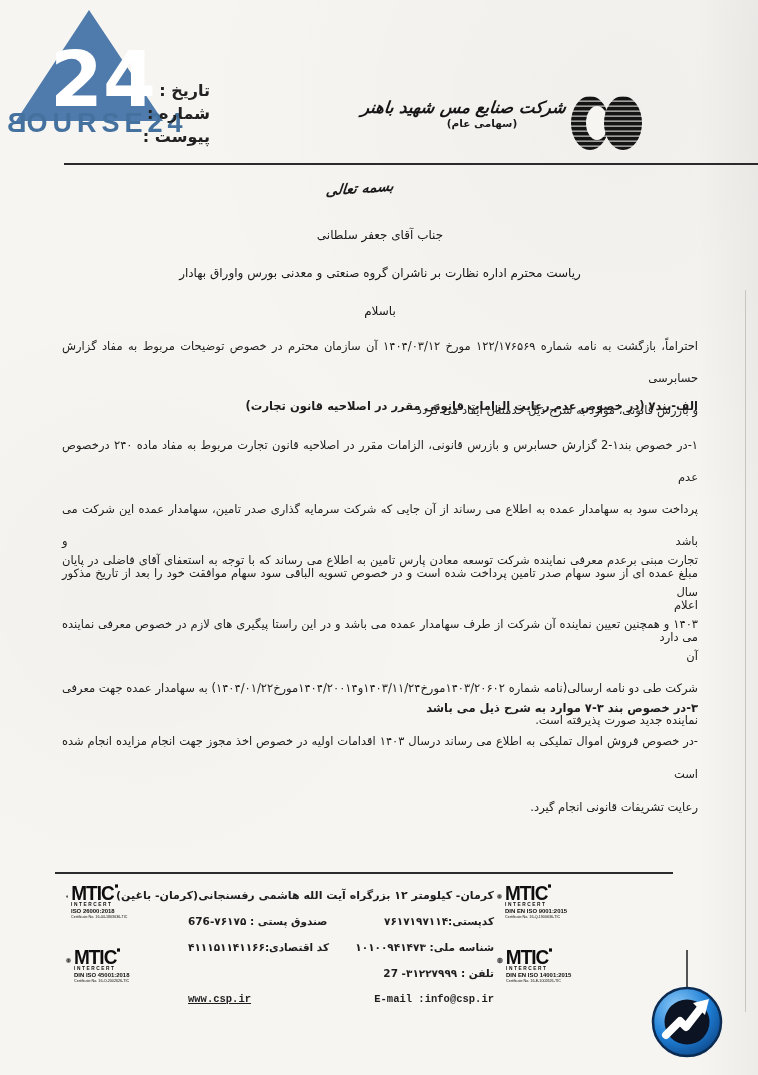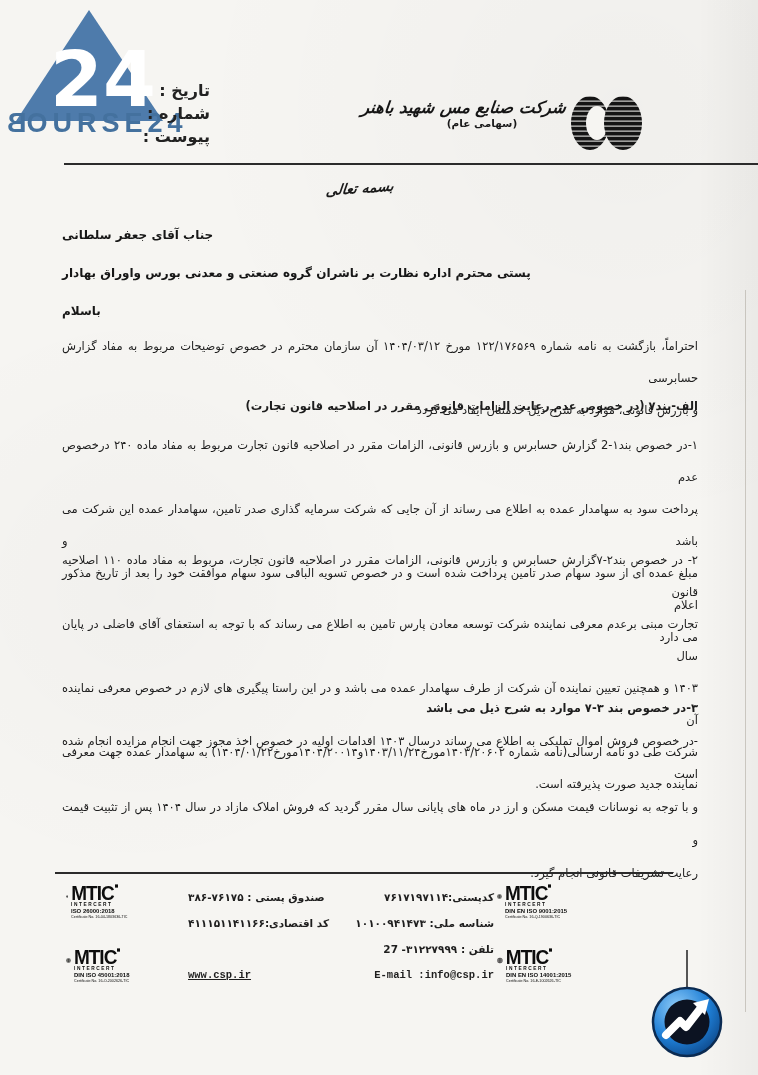--- a/index.html
+++ b/index.html
@@ -30,21 +30,21 @@
     transform:rotate(-4deg) skewX(-10deg);color:#1a1a1a;direction:rtl;white-space:nowrap;}
 
   
   .body-wrap{position:absolute;left:62px;top:0;width:636px;}
   .para{position:absolute;left:0;width:636px;}
   .line{direction:rtl;font-size:11.5px;color:#1d1d1d;line-height:32px;
     text-align:justify;text-align-last:justify;}
   .lh33 .line{line-height:33px;}
   .rstart{text-align:right;text-align-last:right;}
   .b{font-weight:bold;}
-  .recipient{direction:rtl;text-align:left;font-size:12px;font-weight:bold;color:#171717;white-space:nowrap;}
+  .recipient{direction:rtl;text-align:center;font-size:12px;font-weight:normal;color:#171717;white-space:nowrap;}
 
   
   .frule{position:absolute;left:55px;top:872px;width:618px;height:2px;background:#2b2b2b;}
   .contact{position:absolute;left:188px;top:884px;width:306px;direction:rtl;}
   .contact .row1{text-align:center;font-size:11px;font-weight:bold;line-height:24px;white-space:nowrap;}
   .crow{display:flex;justify-content:space-between;line-height:26px;font-size:10.5px;font-weight:bold;}
   .crow span{white-space:nowrap;}
   .latin{font-family:Liberation Mono, monospace;direction:ltr;}
   .weblink{text-decoration:underline;}
 
@@ -98,21 +98,21 @@
 
   <div class="hrule"></div>
 
   <div class="bismillah">بسمه تعالی</div>
 
   <div class="body-wrap">
     <div class="para" style="top:228px">
       <div class="recipient">جناب آقای جعفر سلطانی</div>
     </div>
     <div class="para" style="top:266px">
-      <div class="recipient">پستی محترم اداره نظارت بر ناشران گروه صنعتی و معدنی بورس واوراق بهادار</div>
+      <div class="recipient">ریاست محترم اداره نظارت بر ناشران گروه صنعتی و معدنی بورس واوراق بهادار</div>
     </div>
     <div class="para" style="top:304px">
       <div class="recipient">باسلام</div>
     </div>
 
     <div class="para" style="top:330px">
       <div class="line just">احتراماً، بازگشت به نامه شماره ۱۲۲/۱۷۶۵۶۹ مورخ ۱۴۰۴/۰۳/۱۲ آن سازمان محترم در خصوص توضیحات مربوط به مفاد گزارش حسابرسی</div>
       <div class="line rstart">و بازرس قانونی، موارد به شرح ذیل خدمتتان ایفاد می گردد</div>
     </div>
 
@@ -121,31 +121,29 @@
     </div>
 
     <div class="para" style="top:429px">
       <div class="line just">۱-در خصوص بند۱-2 گزارش حسابرس و بازرس قانونی، الزامات مقرر در اصلاحیه قانون تجارت مربوط به مفاد ماده ۲۴۰ درخصوص عدم</div>
       <div class="line just">پرداخت سود به سهامدار عمده به اطلاع می رساند از آن جایی که شرکت سرمایه گذاری صدر تامین، سهامدار عمده این شرکت می باشد و</div>
       <div class="line just">مبلغ عمده ای از سود سهام صدر تامین پرداخت شده است و در خصوص تسویه الباقی سود سهام موافقت خود را بعد از تاریخ مذکور اعلام</div>
       <div class="line rstart">می دارد</div>
     </div>
 
     <div class="para" style="top:544px">
-      <div class="line just">۲- در خصوص بند۲-۷گزارش حسابرس و بازرس قانونی، الزامات مقرر در اصلاحیه قانون تجارت، مربوط به مفاد ماده ۱۱۰ اصلاحیه قانون</div>
       <div class="line just">تجارت مبنی برعدم معرفی نماینده شرکت توسعه معادن پارس تامین به اطلاع می رساند که با توجه به استعفای آقای فاضلی در پایان سال</div>
       <div class="line just">۱۴۰۳ و همچنین تعیین نماینده آن شرکت از طرف سهامدار عمده می باشد و در این راستا پیگیری های لازم در خصوص معرفی نماینده آن</div>
       <div class="line just">شرکت طی دو نامه ارسالی(نامه شماره ۱۴۰۳/۲۰۶۰۲مورخ۱۴۰۳/۱۱/۲۴و۱۴۰۴/۲۰۰۱۴مورخ۱۴۰۴/۰۱/۲۲) به سهامدار عمده جهت معرفی</div>
       <div class="line rstart">نماینده جدید صورت پذیرفته است.</div>
     </div>
 
     <div class="para lh33" style="top:692px">
       <div class="line rstart b">۳-در خصوص بند ۳-۷ موارد به شرح ذیل می باشد</div>
       <div class="line just">-در خصوص فروش اموال تملیکی به اطلاع می رساند درسال ۱۴۰۳ اقدامات اولیه در خصوص اخذ مجوز جهت انجام مزایده انجام شده است</div>
-      <div class="line just">و با توجه به نوسانات قیمت مسکن و ارز در ماه های پایانی سال مقرر گردید که فروش املاک مازاد در سال ۱۴۰۴ پس از تثبیت قیمت و</div>
       <div class="line rstart">رعایت تشریفات قانونی انجام گیرد.</div>
     </div>
   </div>
 
   <div class="frule"></div>
 
   <div class="mtic" style="left:66px;top:884px">
     <svg width="25" height="25" viewBox="0 0 24 24">
       <circle cx="12" cy="12" r="11" fill="#0d0d0d"></circle>
       <ellipse cx="12" cy="12" rx="4.5" ry="11" fill="none" stroke="#f6f5f2" stroke-width="1.1"></ellipse>
@@ -207,23 +205,24 @@
     </svg>
     <div class="mtic-col">
       <div class="mtic-word"><span>MTIC</span><span class="tm-dot"></span></div>
       <div class="mtic-sub">INTERCERT</div>
       <div class="mtic-std">DIN EN ISO 14001:2015</div>
       <div class="mtic-cert">Certificate No. 16-E-1002626-TIC</div>
     </div>
   </div>
 
   <div class="contact">
+    <div class="row1">کرمان- کیلومتر ۱۲ بزرگراه آیت الله هاشمی رفسنجانی(کرمان- باغین)</div>
     <div class="crow">
       <span>کدپستی:۷۶۱۷۱۹۷۱۱۴</span>
-      <span>صندوق پستی : ۷۶۱۷۵-۳۸۶</span>
+      <span>صندوق پستی : ۷۶۱۷۵-676</span>
     </div>
     <div class="crow">
       <span>شناسه ملی: ۱۰۱۰۰۹۴۱۴۷۳</span>
       <span>کد اقتصادی:۴۱۱۱۵۱۱۴۱۱۶۶</span>
     </div>
     <div class="crow">
       <span>تلفن : ۳۱۲۲۷۹۹۹- 27</span>
     </div>
     <div class="crow">
       <span class="latin">E-mail :info@csp.ir</span>

